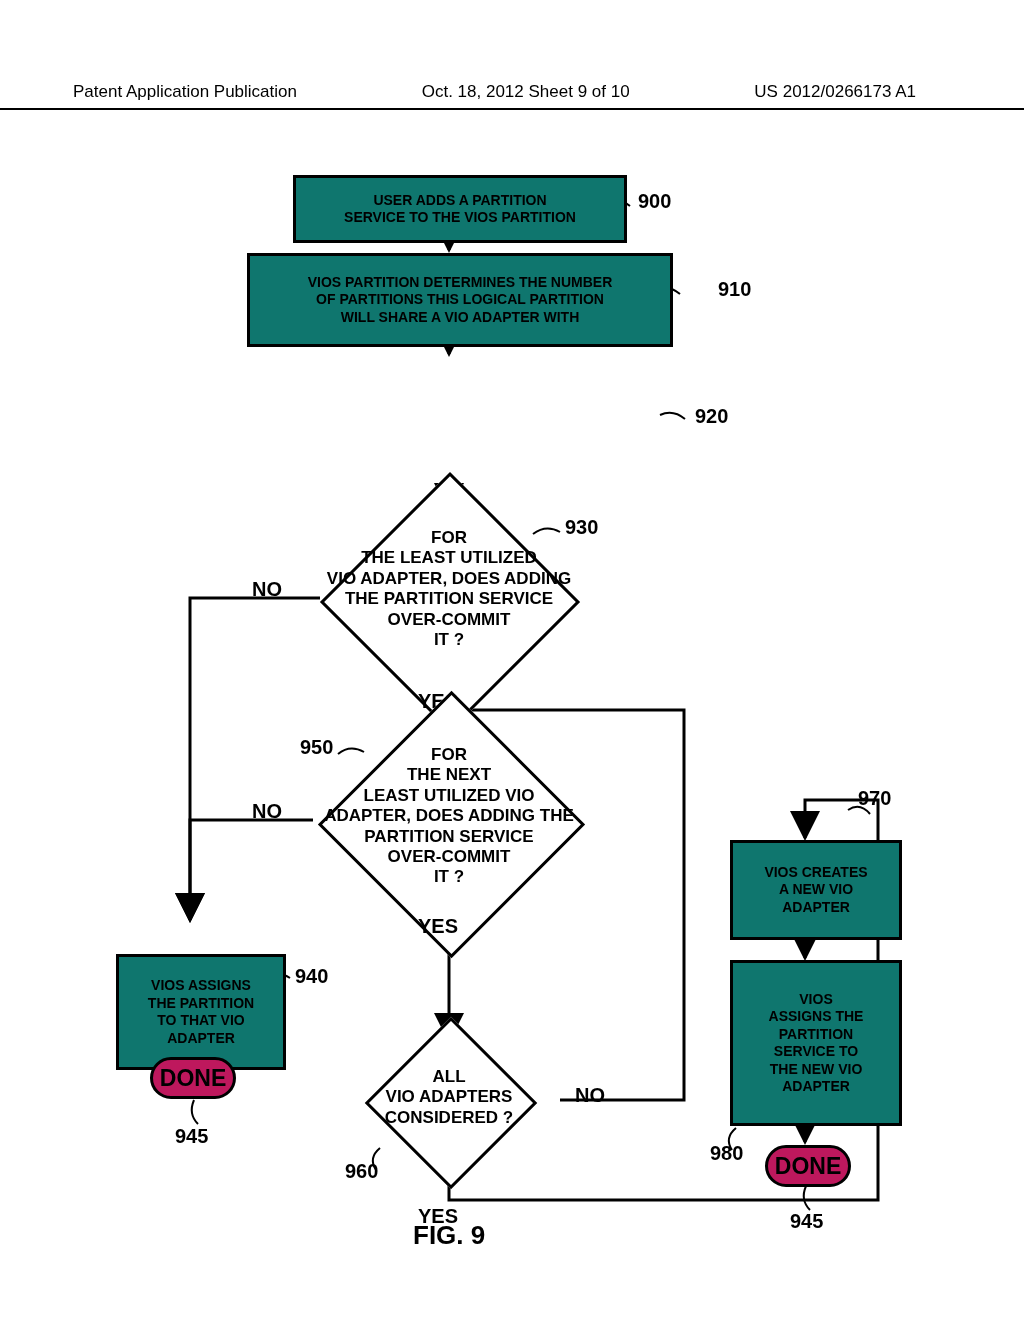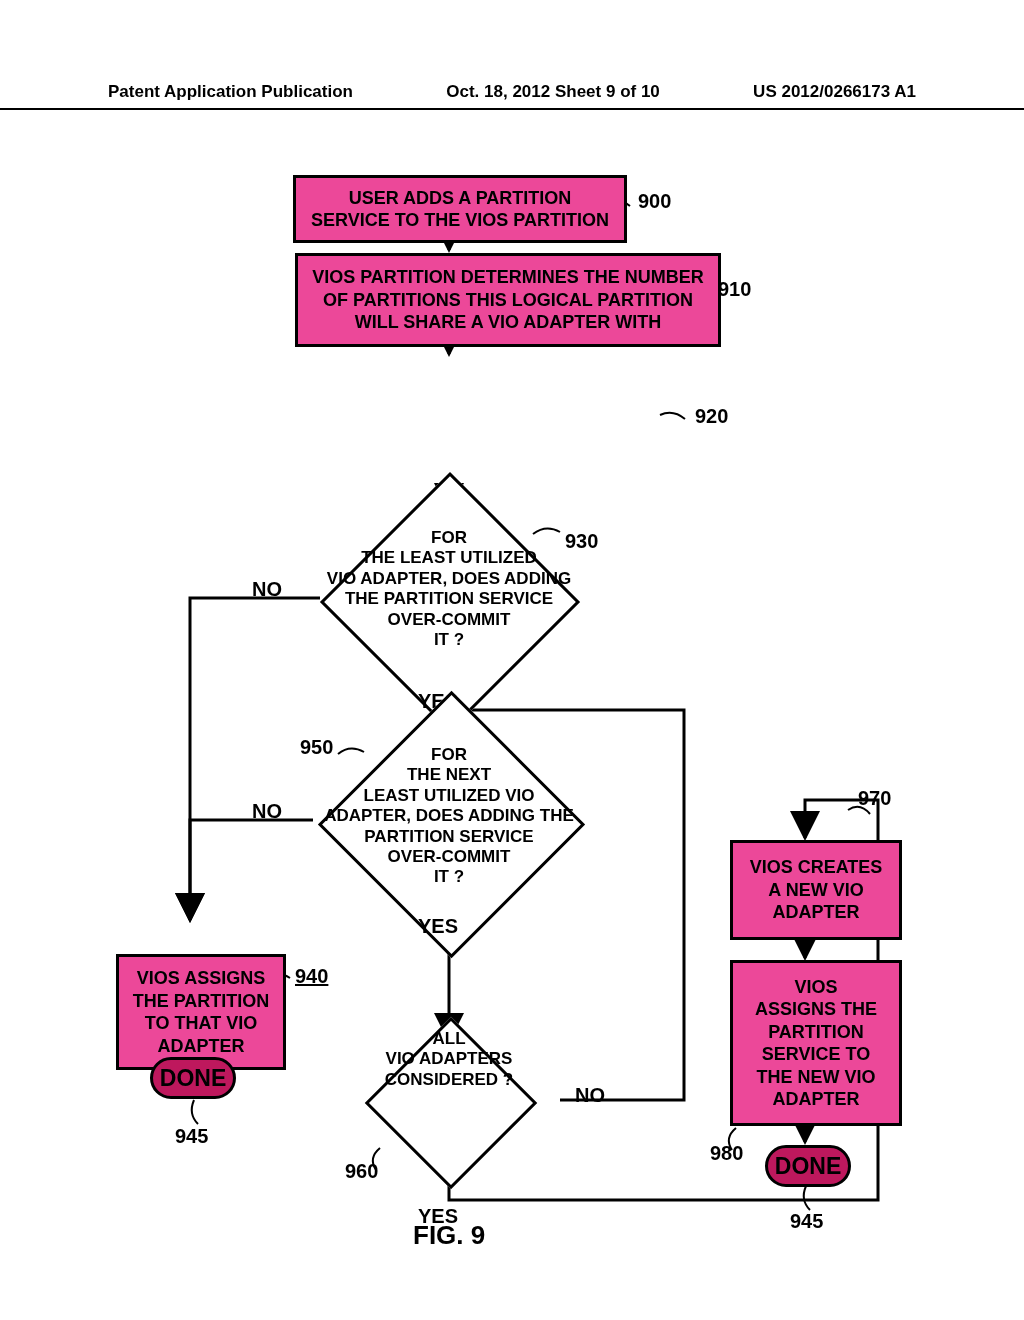--- a/index.html
+++ b/index.html
@@ -10,39 +10,39 @@
     width: 1024px;
     height: 1320px;
     position: relative;
   }
   .header {
     position: absolute;
     top: 82px;
     left: 0;
     right: 0;
     border-bottom: 2px solid #000;
-    padding: 0 108px 6px 108px;
+    padding: 0 108px 6px 73px;
     display: flex;
     justify-content: space-between;
     font-size: 17px;
-    font-weight: bold;
+    font-weight: normal;
   }
   .canvas {
     position: absolute;
     top: 100px;
     left: 0;
     width: 1024px;
     height: 1220px;
   }
   .box {
     position: absolute;
     border: 3px solid #000;
-    background: #ec4899;
+    background: #0f766e;
     text-align: center;
-    font-size: 18px;
+    font-size: 14px;
     font-weight: bold;
     display: flex;
     align-items: center;
     justify-content: center;
     padding: 6px 8px;
     line-height: 1.25;
   }
   .diamond {
     position: absolute;
     transform: rotate(45deg);
@@ -133,61 +133,61 @@
     <path d="M380,1048 Q368,1058 376,1070" fill="none" stroke="#000" stroke-width="2"></path>
     <path d="M870,714 Q860,702 848,710" fill="none" stroke="#000" stroke-width="2"></path>
     <path d="M736,1028 Q724,1038 732,1050" fill="none" stroke="#000" stroke-width="2"></path>
     <path d="M806,1086 Q800,1100 810,1110" fill="none" stroke="#000" stroke-width="2"></path>
   </svg>
 
   <div class="box" style="left:293px; top:75px; width:312px; height:50px; white-space:pre-line;">USER ADDS A PARTITION
 SERVICE TO THE VIOS PARTITION</div>
   <div class="label" style="left:638px; top:90px;">900</div>
 
-  <div class="box" style="left:247px; top:153px; width:404px; height:76px; white-space:pre-line;margin-left:48px;">VIOS PARTITION DETERMINES THE NUMBER
+  <div class="box" style="left:247px; top:153px; width:404px; height:76px; white-space:pre-line;">VIOS PARTITION DETERMINES THE NUMBER
 OF PARTITIONS THIS LOGICAL PARTITION
 WILL SHARE A VIO ADAPTER WITH</div>
   <div class="label" style="left:708px; top:178px;margin-left:10px;">910</div>
 
   <div class="label" style="left:695px; top:305px;">920</div>
 
   <div class="diamond" style="left:358px; top:410px; width:178px; height:178px;"></div>
   <div class="diamond-text" style="left:310px; top:428px; width:278px; white-space:pre-line;">FOR
 THE LEAST UTILIZED
 VIO ADAPTER, DOES ADDING
 THE PARTITION SERVICE
 OVER-COMMIT
 IT ?</div>
-  <div class="label" style="left:565px; top:430px;">930</div>
+  <div class="label" style="left:565px; top:416px;">930</div>
   <div class="label" style="left:252px; top:478px;">NO</div>
   <div class="label" style="left:418px; top:590px;">YES</div>
 
   <div class="diamond" style="left:357px; top:630px; width:183px; height:183px;"></div>
   <div class="diamond-text" style="left:306px; top:645px; width:286px; white-space:pre-line;">FOR
 THE NEXT
 LEAST UTILIZED VIO
 ADAPTER, DOES ADDING THE
 PARTITION SERVICE
 OVER-COMMIT
 IT ?</div>
   <div class="label" style="left:300px; top:636px;">950</div>
   <div class="label" style="left:252px; top:700px;">NO</div>
   <div class="label" style="left:418px; top:815px;">YES</div>
 
   <div class="box" style="left:116px; top:822px; width:148px; height:98px; white-space:pre-line;margin-top:32px;">VIOS ASSIGNS
 THE PARTITION
 TO THAT VIO
 ADAPTER</div>
-  <div class="label" style="left:295px; top:865px;text-decoration:underline;">940</div>
+  <div class="label" style="left:295px; top:865px;">940</div>
 
   <div class="terminator" style="left:150px; top:957px; width:80px; height:36px;">DONE</div>
   <div class="label" style="left:175px; top:1025px;">945</div>
 
   <div class="diamond" style="left:390px; top:942px; width:116px; height:116px;"></div>
-  <div class="diamond-text" style="left:360px; top:929px; width:178px; white-space:pre-line;">ALL
+  <div class="diamond-text" style="left:360px; top:967px; width:178px; white-space:pre-line;">ALL
 VIO ADAPTERS
 CONSIDERED ?</div>
   <div class="label" style="left:345px; top:1060px;">960</div>
   <div class="label" style="left:575px; top:984px;">NO</div>
   <div class="label" style="left:418px; top:1105px;">YES</div>
 
   <div class="box" style="left:730px; top:740px; width:150px; height:82px; white-space:pre-line;">VIOS CREATES
 A NEW VIO
 ADAPTER</div>
   <div class="label" style="left:858px; top:687px;">970</div>

